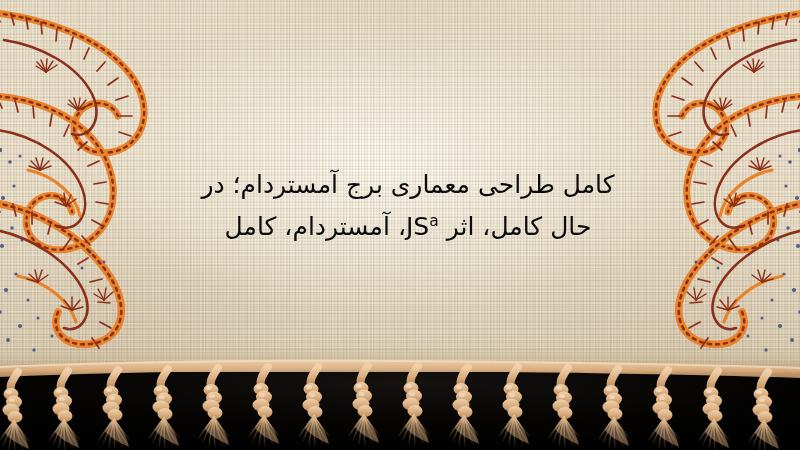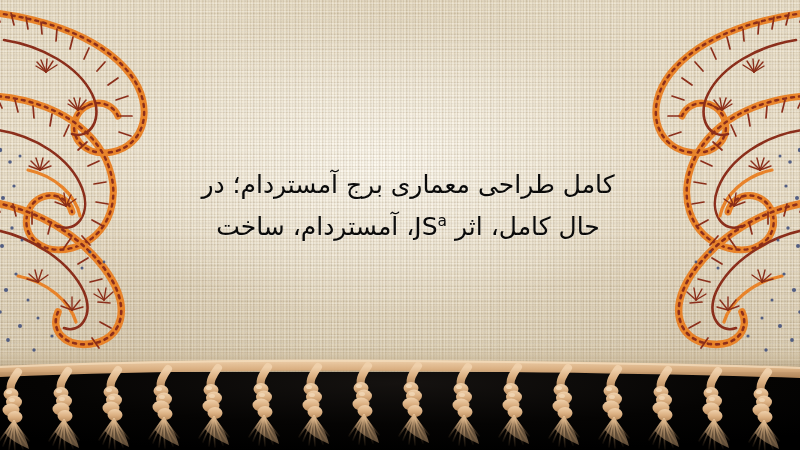--- a/index.html
+++ b/index.html
@@ -429,16 +429,16 @@
       <use href="#tassel" x="568" y="16"></use>
       <use href="#tassel" x="618" y="17"></use>
       <use href="#tassel" x="668" y="18"></use>
       <use href="#tassel" x="718" y="19"></use>
       <use href="#tassel" x="768" y="20"></use>
     </g>
   </svg>
 
   <div class="caption">
     <span class="ln">کامل طراحی معماری برج آمستردام؛ در</span>
-    <span class="ln"><span>حال کامل، اثر </span><span class="lat"><span>JS</span><span class="sup">a</span></span><span>، آمستردام، ساخت</span></span>
+    <span class="ln"><span>حال کامل، اثر </span><span class="lat"><span>JS</span><span class="sup">a</span></span><span>، آمستردام، کامل</span></span>
   </div>
 
 </div>
 
 </body></html>

